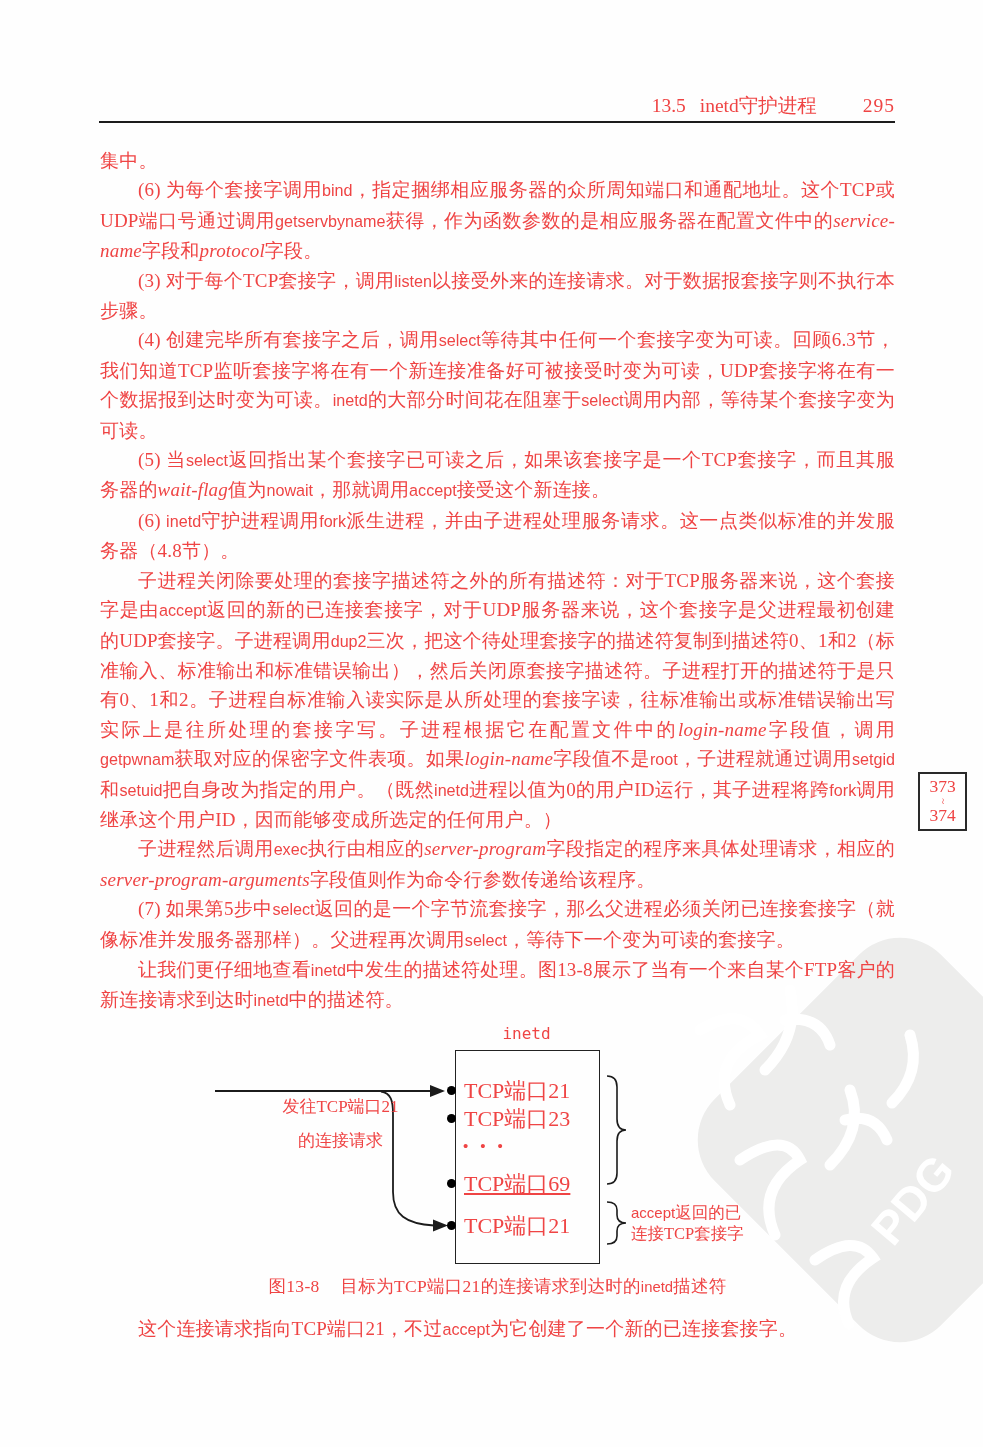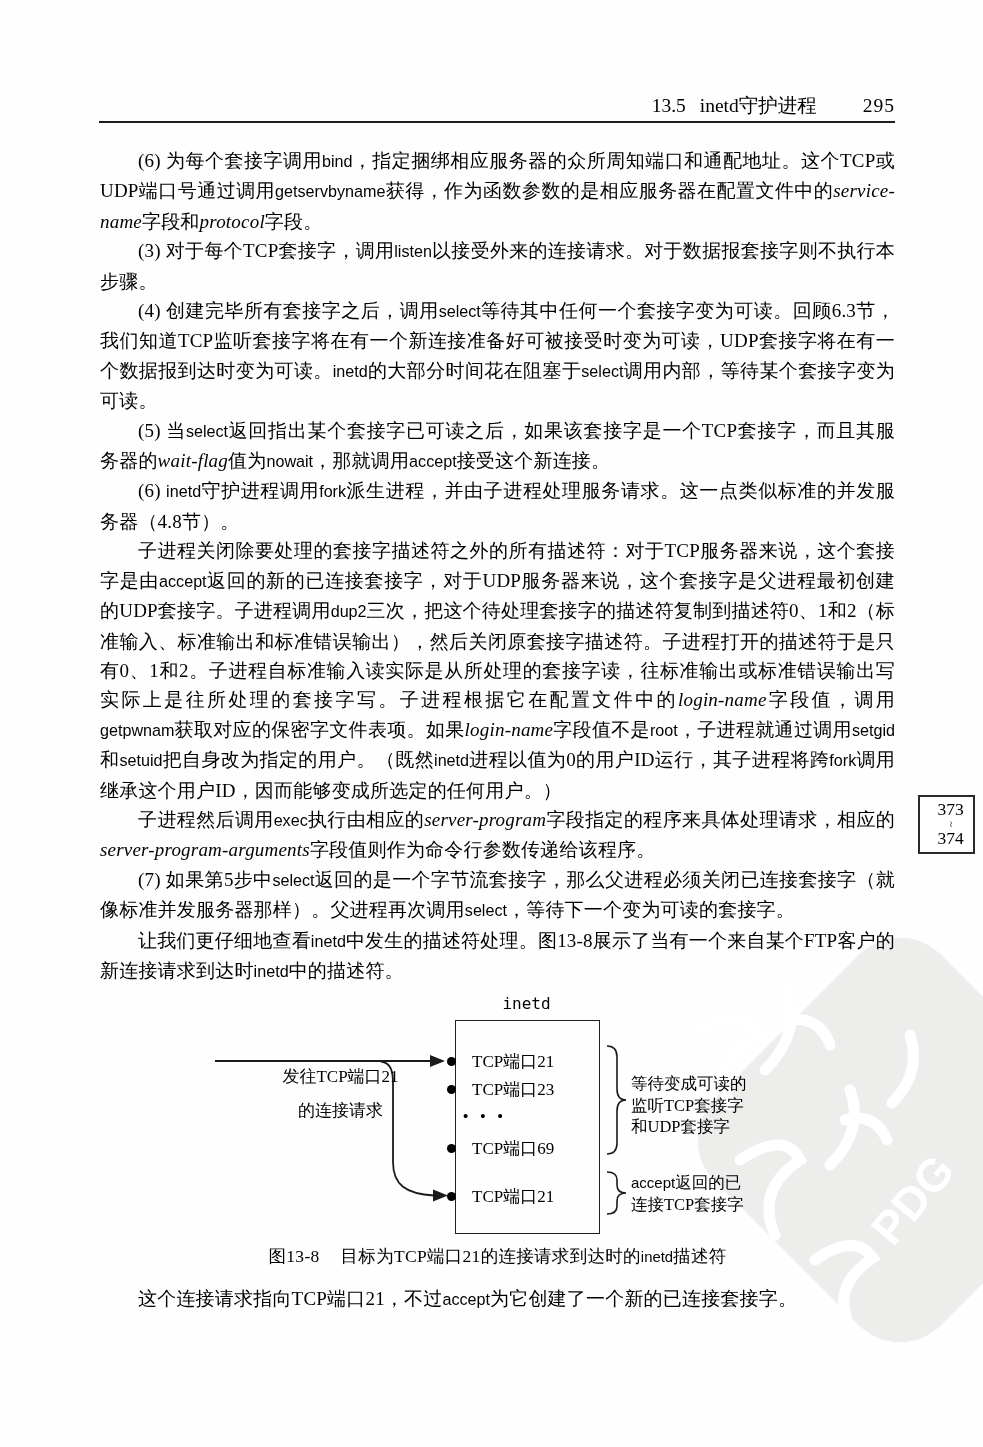--- a/index.html
+++ b/index.html
@@ -3,21 +3,21 @@
 <meta charset="utf-8">
 <style>
   html,body{margin:0;padding:0;background:#e8e8e8;}
   .page{
     position:relative;
     width:983px;height:1447px;
     margin:0 auto;
     background:#fefefe;
     overflow:hidden;
     font-family:"Liberation Serif", serif;
-    color:#000000;
+    color:#ef4444;
   }
   
   .wm-svg{position:absolute;left:0;top:0;z-index:0;pointer-events:none;}
   
   .page-header{
     position:absolute;left:100px;top:92px;width:795px;
     display:flex;justify-content:flex-end;align-items:baseline;
     font-size:19.5px;z-index:2;
   }
   .page-header .sec{margin-right:14px;}
@@ -43,22 +43,22 @@
   .fig-canvas svg{position:absolute;left:0;top:0;}
   .proc-title{
     position:absolute;left:355px;top:0px;width:143px;text-align:center;
     font-family:"DejaVu Sans Mono", monospace;font-size:16px;
   }
   .proc-box{
     position:absolute;left:355px;top:26px;width:143px;height:212px;
     border:1.6px solid #222;background:transparent;
   }
   .sock{
-    position:absolute;display:flex;align-items:center;gap:16px;
-    height:22px;font-size:17px;white-space:nowrap;
+    position:absolute;display:flex;align-items:center;gap:8px;
+    height:22px;font-size:22px;white-space:nowrap;
   }
   .sock .dot{width:9px;height:9px;border-radius:50%;background:#000;flex:0 0 auto;}
   .dots-row{
     position:absolute;left:363px;font-size:15px;font-weight:bold;
     letter-spacing:12px;height:22px;line-height:22px;
   }
   .arrow-label{
     position:absolute;left:138px;width:205px;text-align:center;
     font-size:17px;line-height:22px;white-space:nowrap;margin-top:36px;
   }
@@ -69,21 +69,21 @@
   .fig-caption{
     text-align:center;font-size:17.5px;letter-spacing:0.3px;
   }
   .fig-caption .cap-label{margin-right:1.2em;}
   .closing{margin-top:16px;}
   
   .margin-pages{
     position:absolute;left:918px;top:772px;width:45px;
     border:2px solid #2a2a2a;background:#fff;
     display:flex;flex-direction:column;align-items:center;
-    font-size:17.5px;line-height:19px;padding:3px 0 4px 8px;z-index:3;margin-top:23px;
+    font-size:17.5px;line-height:19px;padding:3px 0 4px 0;z-index:3;
   }
   .margin-pages .tilde{
     display:inline-block;transform:rotate(90deg) scale(0.75);
     line-height:10px;height:10px;font-size:14px;
   }
 </style>
 </head>
 <body>
 
 <div class="page">
@@ -104,20 +104,21 @@
   <header class="page-header">
     <span class="sec">13.5</span>
     <span class="ttl">inetd守护进程</span>
     <span class="pgnum">295</span>
   </header>
   <div class="header-rule"></div>
 
   <main class="content">
 
     <div>
+        <p class="para"><span class="seg-r">集中。</span></p>
         <p class="para indent"><span class="seg-r">(6) 为每个套接字调用</span><span class="seg-c">bind</span><span class="seg-r">，指定捆绑相应服务器的众所周知端口和通配地址。这个TCP或UDP端口号通过调用</span><span class="seg-c">getservbyname</span><span class="seg-r">获得，作为函数参数的是相应服务器在配置文件中的</span><span class="seg-i">service-name</span><span class="seg-r">字段和</span><span class="seg-i">protocol</span><span class="seg-r">字段。</span></p>
         <p class="para indent"><span class="seg-r">(3) 对于每个TCP套接字，调用</span><span class="seg-c">listen</span><span class="seg-r">以接受外来的连接请求。对于数据报套接字则不执行本步骤。</span></p>
         <p class="para indent"><span class="seg-r">(4) 创建完毕所有套接字之后，调用</span><span class="seg-c">select</span><span class="seg-r">等待其中任何一个套接字变为可读。回顾6.3节，我们知道TCP监听套接字将在有一个新连接准备好可被接受时变为可读，UDP套接字将在有一个数据报到达时变为可读。</span><span class="seg-c">inetd</span><span class="seg-r">的大部分时间花在阻塞于</span><span class="seg-c">select</span><span class="seg-r">调用内部，等待某个套接字变为可读。</span></p>
         <p class="para indent"><span class="seg-r">(5) 当</span><span class="seg-c">select</span><span class="seg-r">返回指出某个套接字已可读之后，如果该套接字是一个TCP套接字，而且其服务器的</span><span class="seg-i">wait-flag</span><span class="seg-r">值为</span><span class="seg-c">nowait</span><span class="seg-r">，那就调用</span><span class="seg-c">accept</span><span class="seg-r">接受这个新连接。</span></p>
         <p class="para indent"><span class="seg-r">(6) </span><span class="seg-c">inetd</span><span class="seg-r">守护进程调用</span><span class="seg-c">fork</span><span class="seg-r">派生进程，并由子进程处理服务请求。这一点类似标准的并发服务器（4.8节）。</span></p>
         <p class="para indent"><span class="seg-r">子进程关闭除要处理的套接字描述符之外的所有描述符：对于TCP服务器来说，这个套接字是由</span><span class="seg-c">accept</span><span class="seg-r">返回的新的已连接套接字，对于UDP服务器来说，这个套接字是父进程最初创建的UDP套接字。子进程调用</span><span class="seg-c">dup2</span><span class="seg-r">三次，把这个待处理套接字的描述符复制到描述符0、1和2（标准输入、标准输出和标准错误输出），然后关闭原套接字描述符。子进程打开的描述符于是只有0、1和2。子进程自标准输入读实际是从所处理的套接字读，往标准输出或标准错误输出写实际上是往所处理的套接字写。子进程根据它在配置文件中的</span><span class="seg-i">login-name</span><span class="seg-r">字段值，调用</span><span class="seg-c">getpwnam</span><span class="seg-r">获取对应的保密字文件表项。如果</span><span class="seg-i">login-name</span><span class="seg-r">字段值不是</span><span class="seg-c">root</span><span class="seg-r">，子进程就通过调用</span><span class="seg-c">setgid</span><span class="seg-r">和</span><span class="seg-c">setuid</span><span class="seg-r">把自身改为指定的用户。（既然</span><span class="seg-c">inetd</span><span class="seg-r">进程以值为0的用户ID运行，其子进程将跨</span><span class="seg-c">fork</span><span class="seg-r">调用继承这个用户ID，因而能够变成所选定的任何用户。）</span></p>
         <p class="para indent"><span class="seg-r">子进程然后调用</span><span class="seg-c">exec</span><span class="seg-r">执行由相应的</span><span class="seg-i">server-program</span><span class="seg-r">字段指定的程序来具体处理请求，相应的</span><span class="seg-i">server-program-arguments</span><span class="seg-r">字段值则作为命令行参数传递给该程序。</span></p>
         <p class="para indent"><span class="seg-r">(7) 如果第5步中</span><span class="seg-c">select</span><span class="seg-r">返回的是一个字节流套接字，那么父进程必须关闭已连接套接字（就像标准并发服务器那样）。父进程再次调用</span><span class="seg-c">select</span><span class="seg-r">，等待下一个变为可读的套接字。</span></p>
         <p class="para indent"><span class="seg-r">让我们更仔细地查看</span><span class="seg-c">inetd</span><span class="seg-r">中发生的描述符处理。图13-8展示了当有一个来自某个FTP客户的新连接请求到达时</span><span class="seg-c">inetd</span><span class="seg-r">中的描述符。</span></p>
       </div>
@@ -146,35 +147,30 @@
 
         <div class="sock" style="left:347px;top:56px;">
           <span class="dot"></span>
           <span>TCP端口21</span>
         </div>
         <div class="sock" style="left:347px;top:84px;">
           <span class="dot"></span>
           <span>TCP端口23</span>
         </div>
         <div class="dots-row" style="top:111px;">•••</div>
-        <div class="sock" style="left:347px;top:143px;">
+        <div class="sock" style="left:347px;top:149px;text-decoration:underline;">
           <span class="dot"></span>
           <span>TCP端口69</span>
         </div>
 
         <div class="sock" style="left:347px;top:191px;">
           <span class="dot"></span>
           <span>TCP端口21</span>
         </div>
 
-        <div class="note" style="top:79px;">
-          <div>等待变成可读的</div>
-          <div>监听TCP套接字</div>
-          <div>和UDP套接字</div>
-        </div>
         <div class="note" style="top:178px;">
           <div><span class="seg-c">accept</span><span class="seg-r">返回的已</span></div>
           <div>连接TCP套接字</div>
         </div>
       </div>
 
       <figcaption class="fig-caption">
         <span class="cap-label">图13-8</span><span><span class="seg-r">目标为TCP端口21的连接请求到达时的</span><span class="seg-c">inetd</span><span class="seg-r">描述符</span></span>
       </figcaption>
     </figure>

